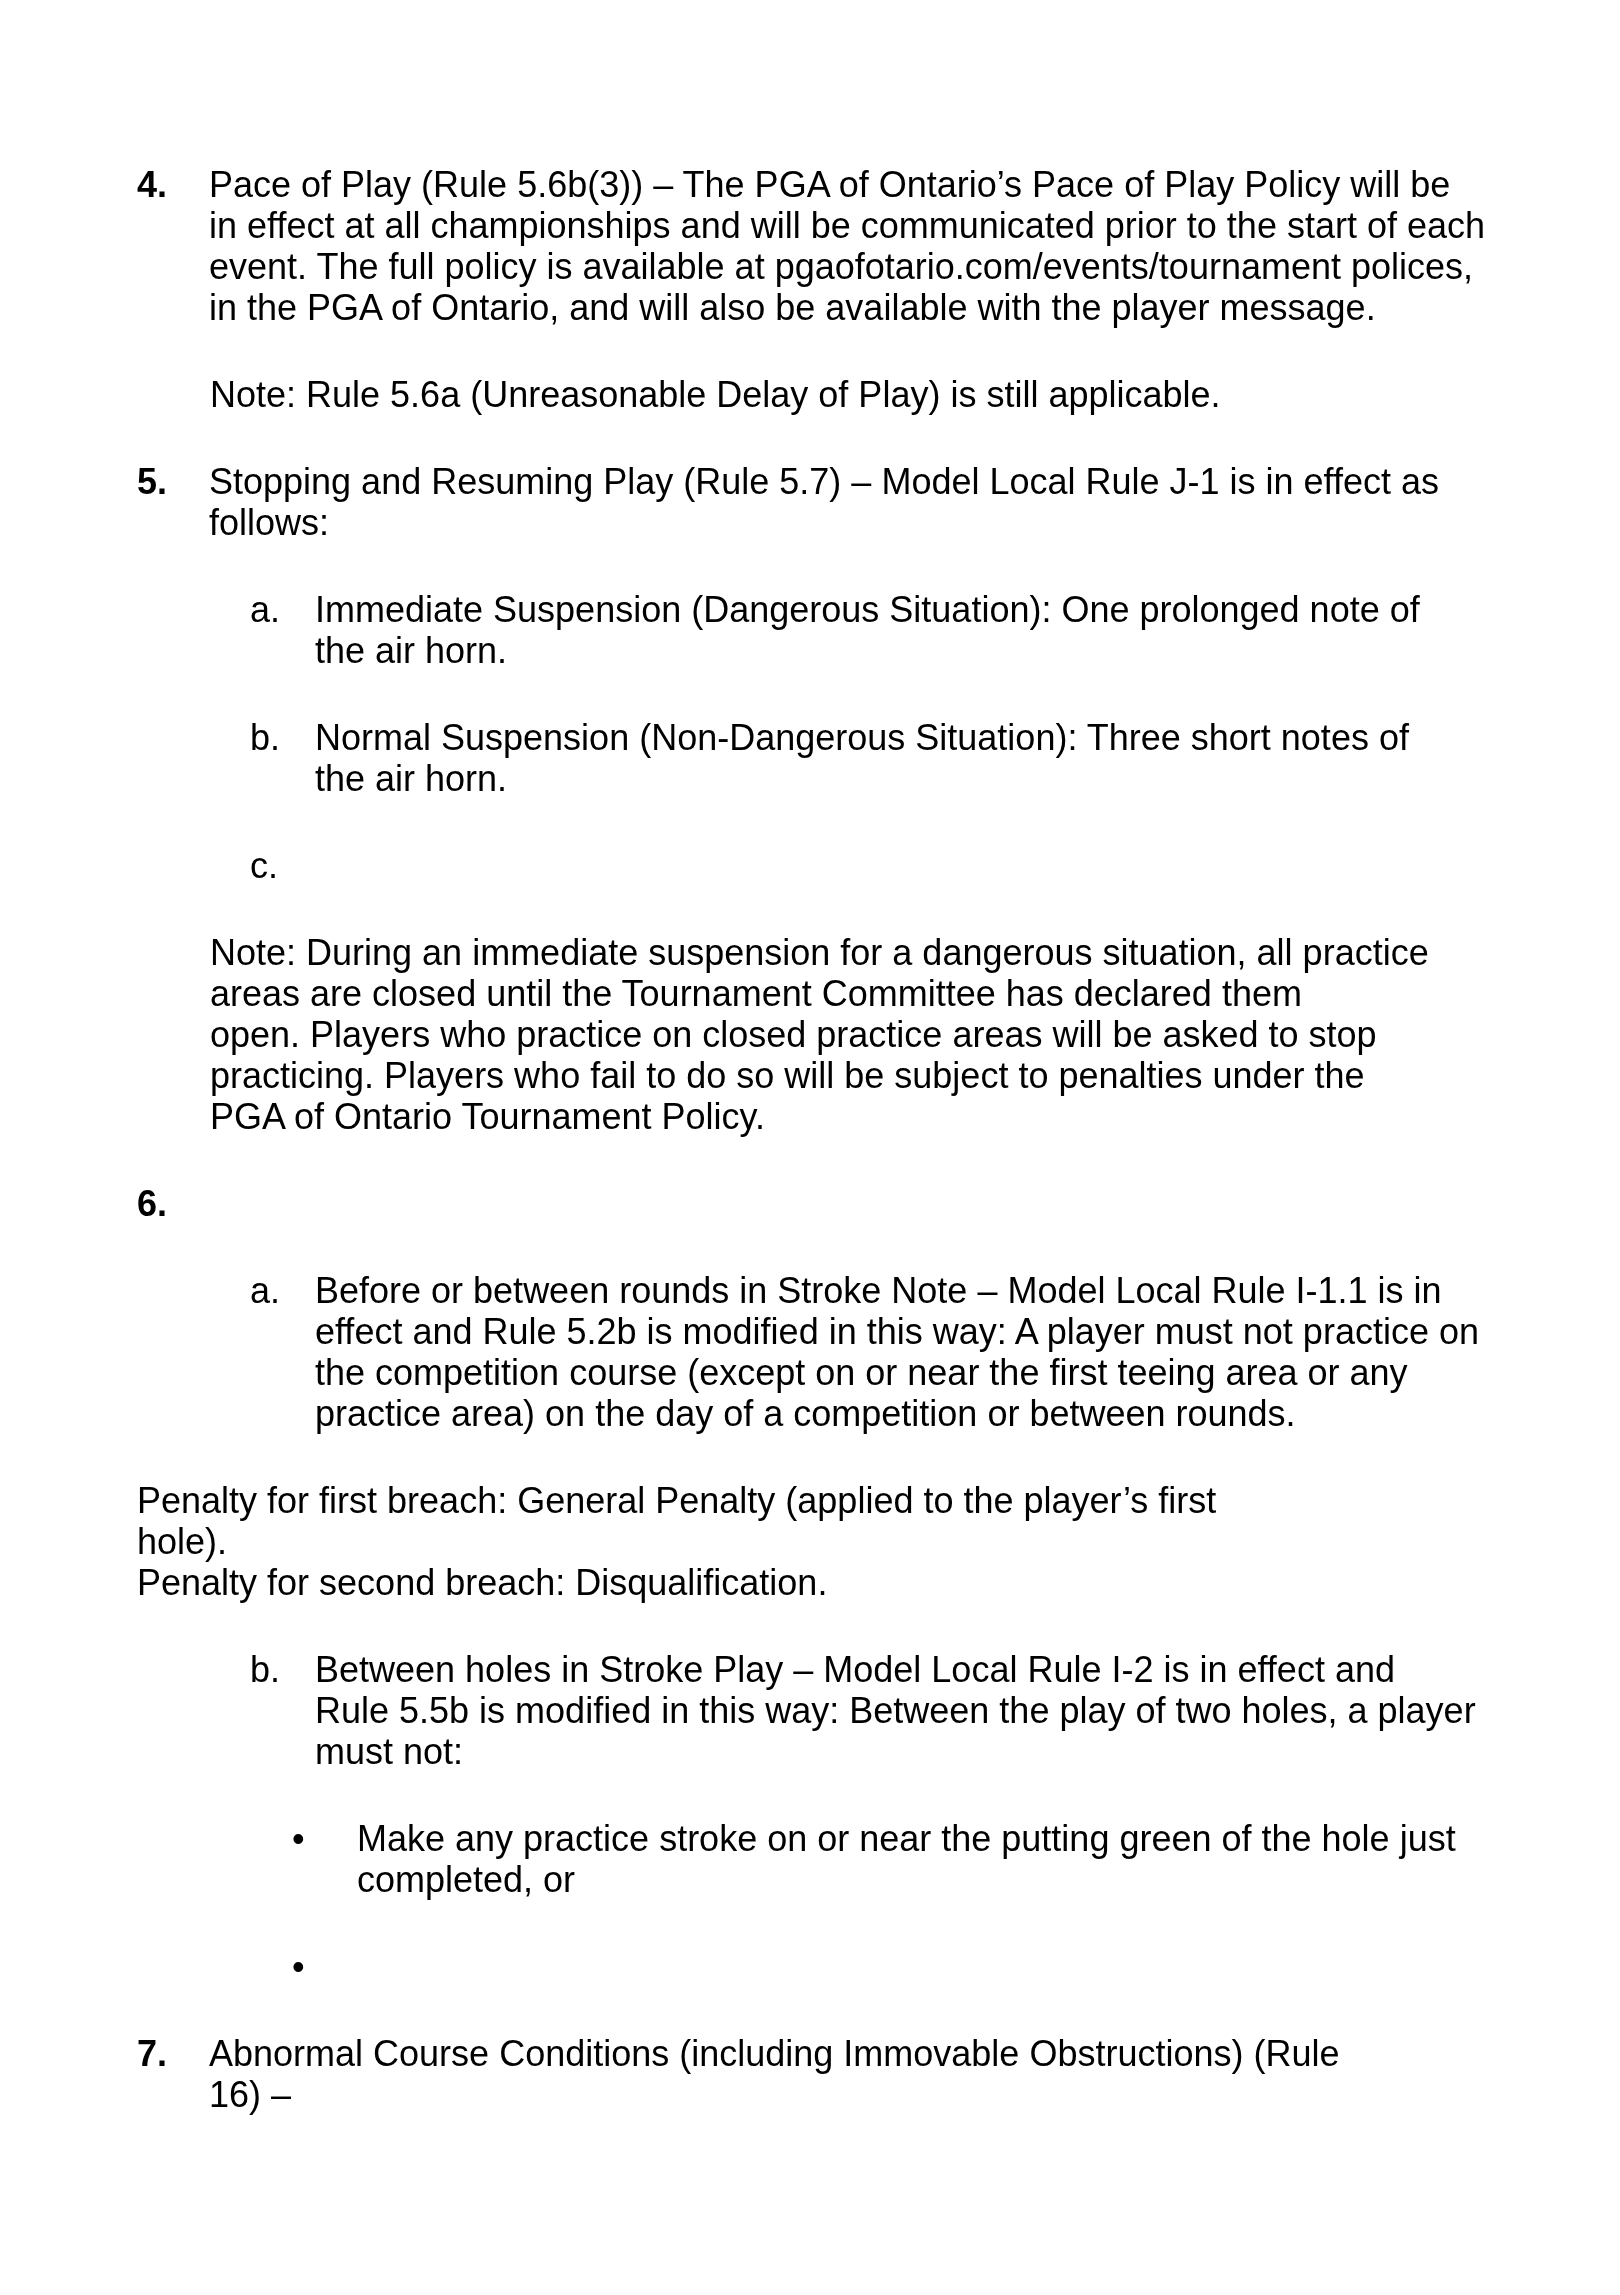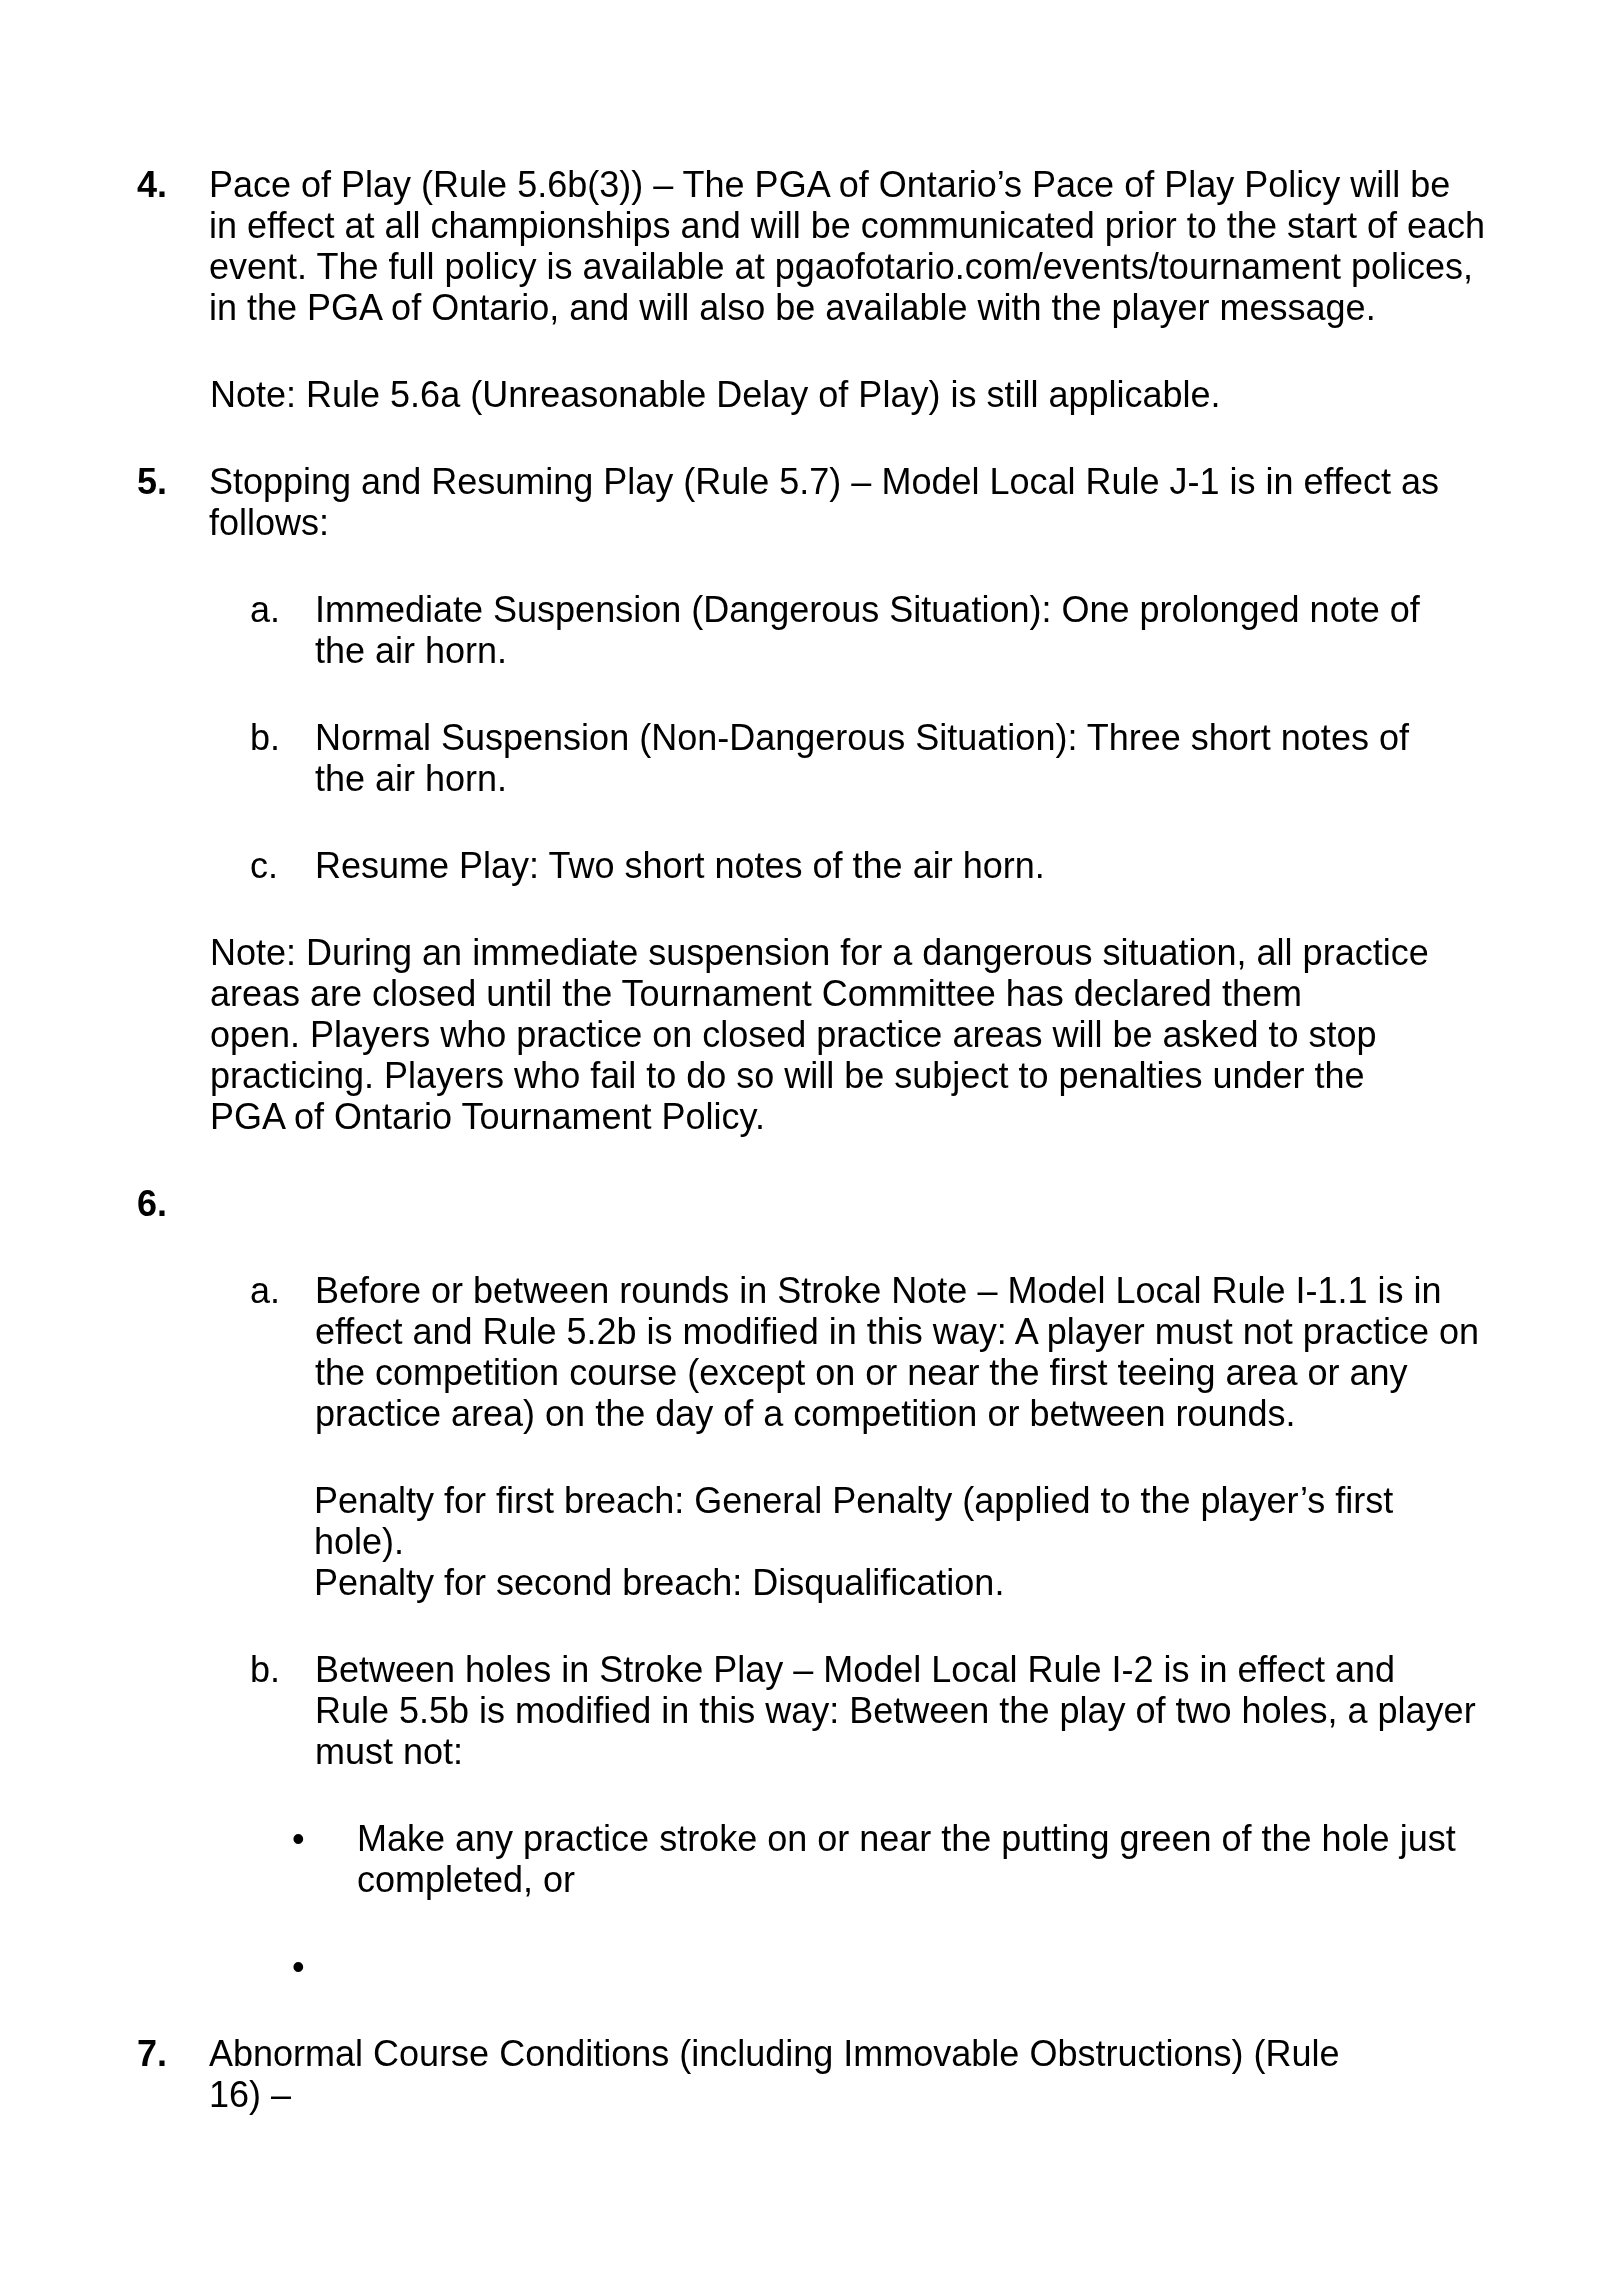--- a/index.html
+++ b/index.html
@@ -15,21 +15,21 @@
     line-height: 41px;
     padding: 164px 32px 0 137px;
     overflow: hidden;
   }
   .block { margin-bottom: 46px; }
   .flexrow { display: flex; align-items: flex-start; }
   .marker-num { flex: 0 0 72px; font-weight: bold; }
   .sub { margin-left: 113px; }
   .marker-sub { flex: 0 0 65px; }
   .note { margin-left: 73px; }
-  .plain { margin-left: 177px; }
+  .plain { }
   .bul { margin-left: 155px; }
   .marker-bul { flex: 0 0 65px; }
   .content { white-space: pre-wrap; min-width: 0; }
   .bold { font-weight: normal; }
 </style>
 </head>
 <body>
 
 <div class="page">
 
@@ -58,21 +58,20 @@
   </div>
 
   <div class="block flexrow sub">
     <span class="marker-sub">b.</span>
     <div class="content"><span class="bold">Normal Suspension (</span><span>Non-Dangerous Situation</span><span class="bold">): </span><span>Three short notes of
 the air horn.</span></div>
   </div>
 
   <div class="block flexrow sub">
     <span class="marker-sub">c.</span>
-    <div class="content"><span class="bold">Resume Play: </span><span>Two short notes of the air horn.</span></div>
   </div>
 
   <div class="block note">
     <div class="content"><span class="bold">Note: </span><span>During an immediate suspension for a dangerous situation, all practice
 areas are closed until the Tournament Committee has declared them
 open. Players who practice on closed practice areas will be asked to stop
 practicing. Players who fail to do so will be subject to penalties under the
 PGA of Ontario Tournament Policy.</span></div>
   </div>
 

